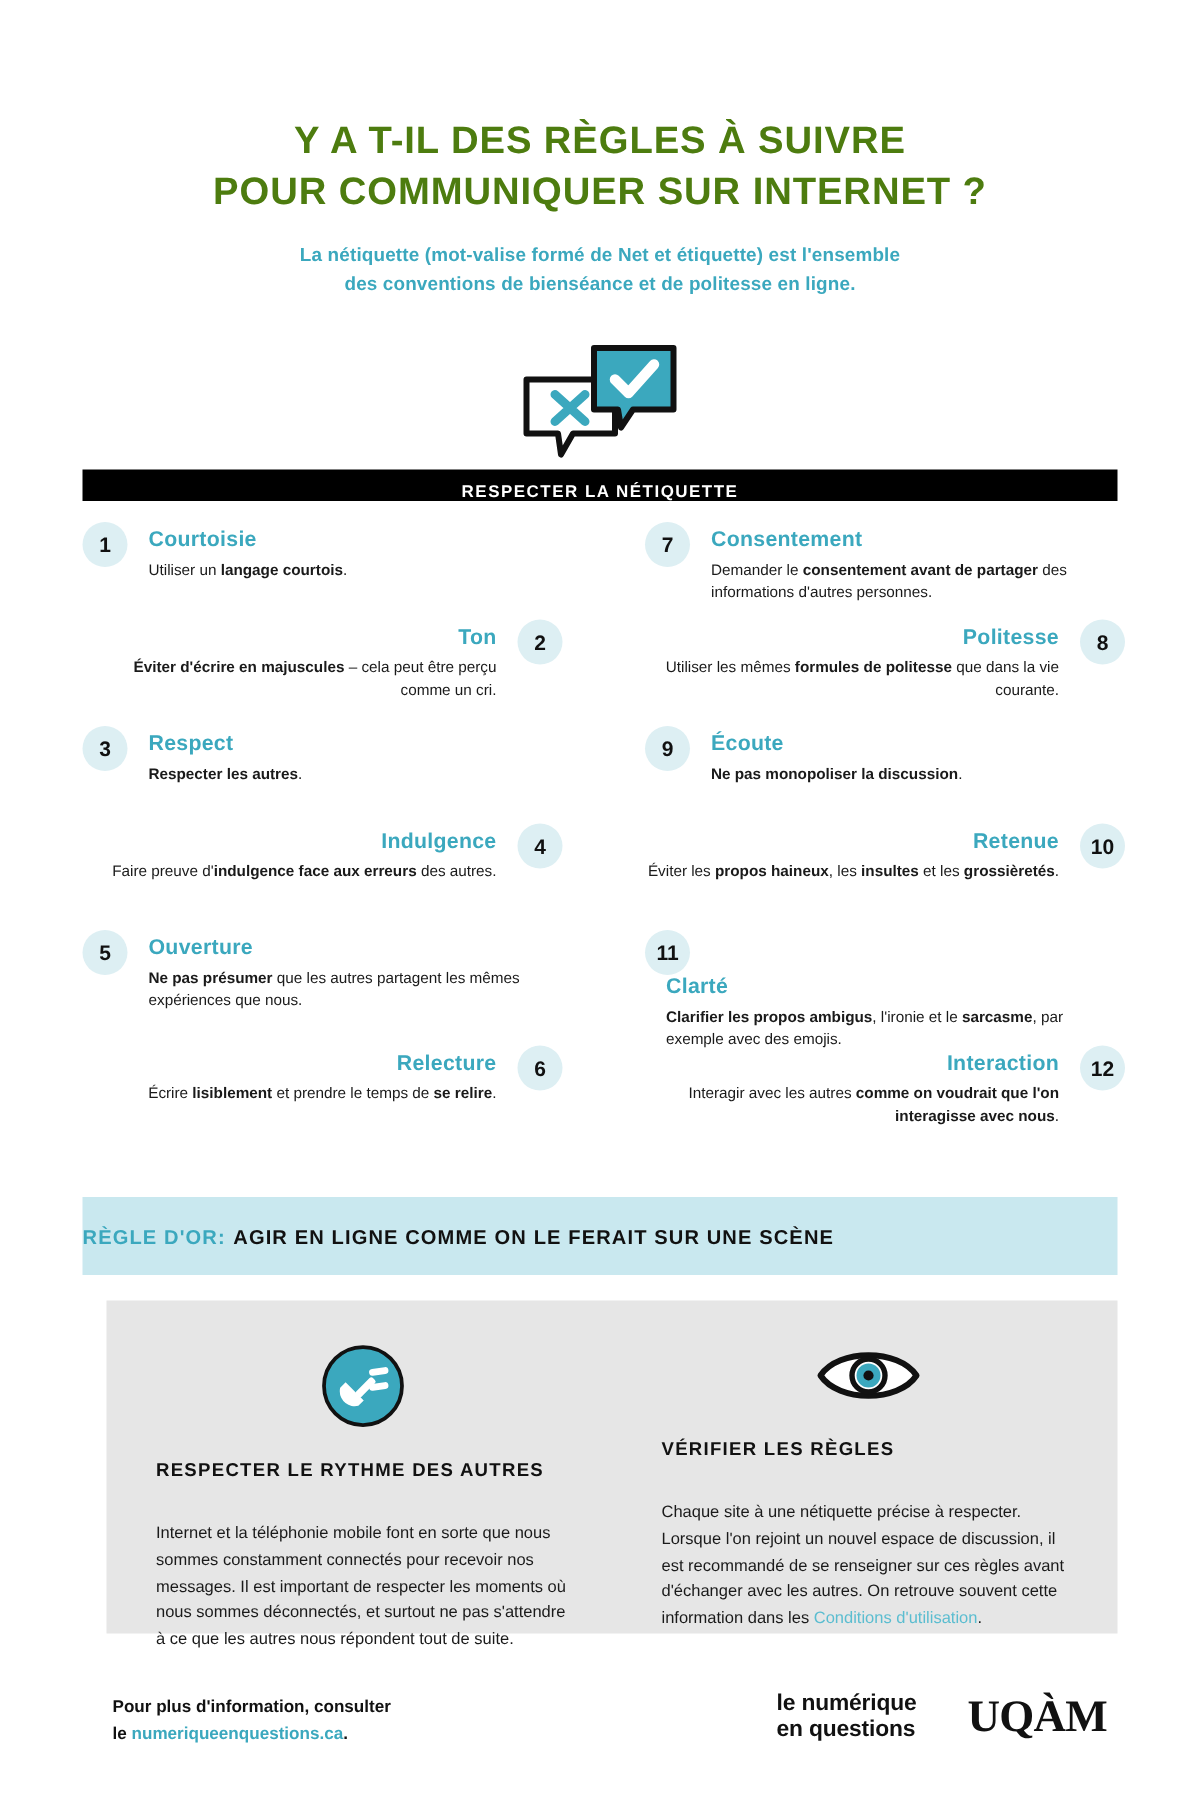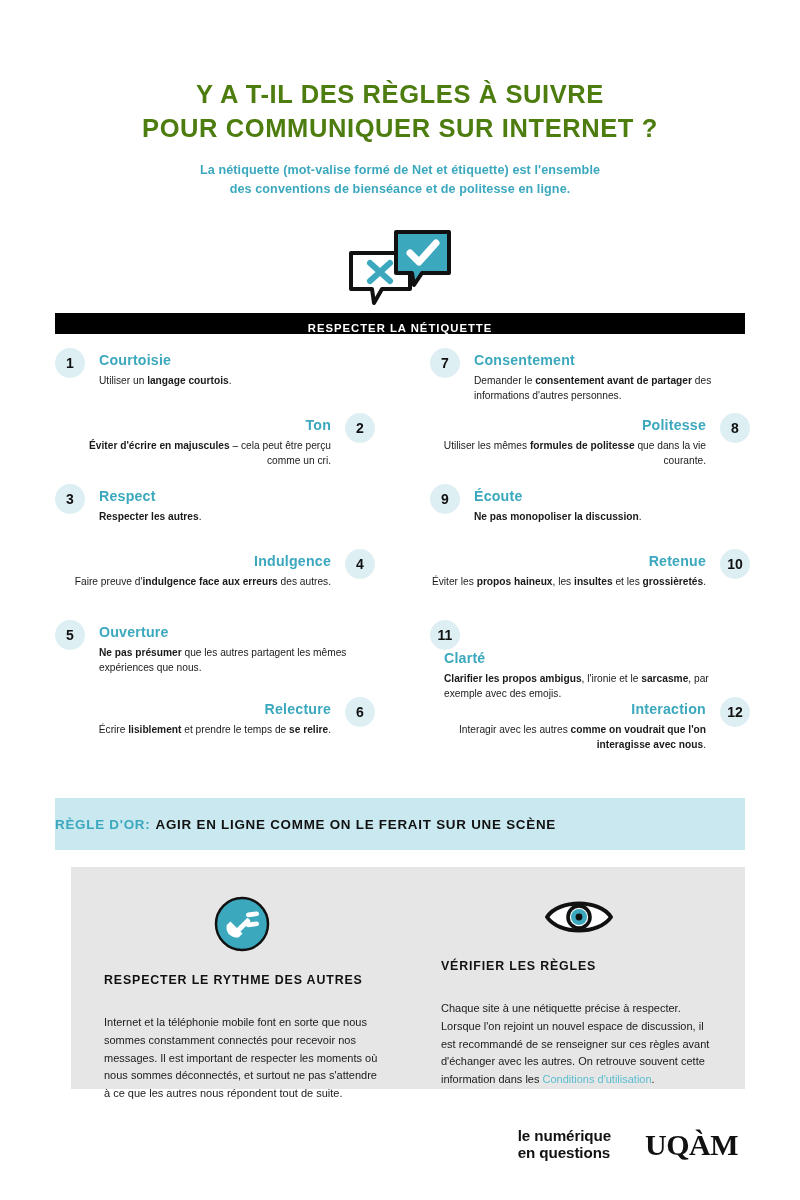--- a/index.html
+++ b/index.html
@@ -390,20 +390,25 @@
         </svg>
       </div>
       <div class="panel-title">VÉRIFIER LES RÈGLES</div>
       <div class="panel-text">
         <span>Chaque site à une nétiquette précise à respecter. Lorsque l'on rejoint un nouvel espace de discussion, il est recommandé de se renseigner sur ces règles avant d'échanger avec les autres. On retrouve souvent cette information dans les </span><span class="link">Conditions d'utilisation</span><span>.</span>
       </div>
     </div>
   </div>
 
   <div class="footer">
+    <div class="footer-note">
+      <div>Pour plus d'information, consulter</div>
+      <div><span>le </span><span class="link">numeriqueenquestions.ca</span><span>.</span>
+      </div>
+    </div>
     <div class="footer-logos">
       <div class="logo-nq">
         <span>le numérique</span>
         <span>en questions</span>
       </div>
       <div class="logo-uqam">UQÀM</div>
     </div>
   </div>
 
 </div>

